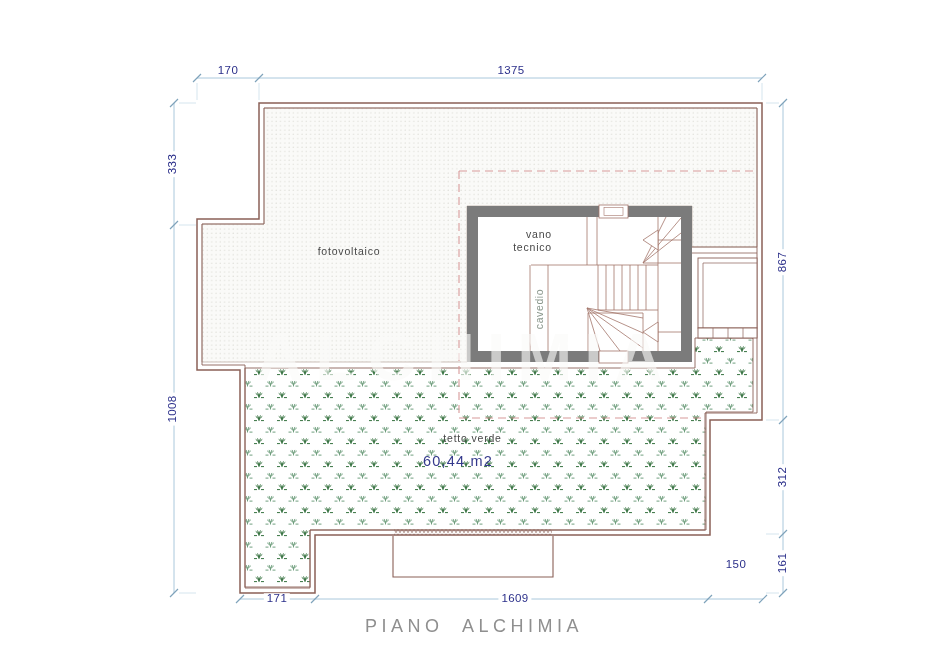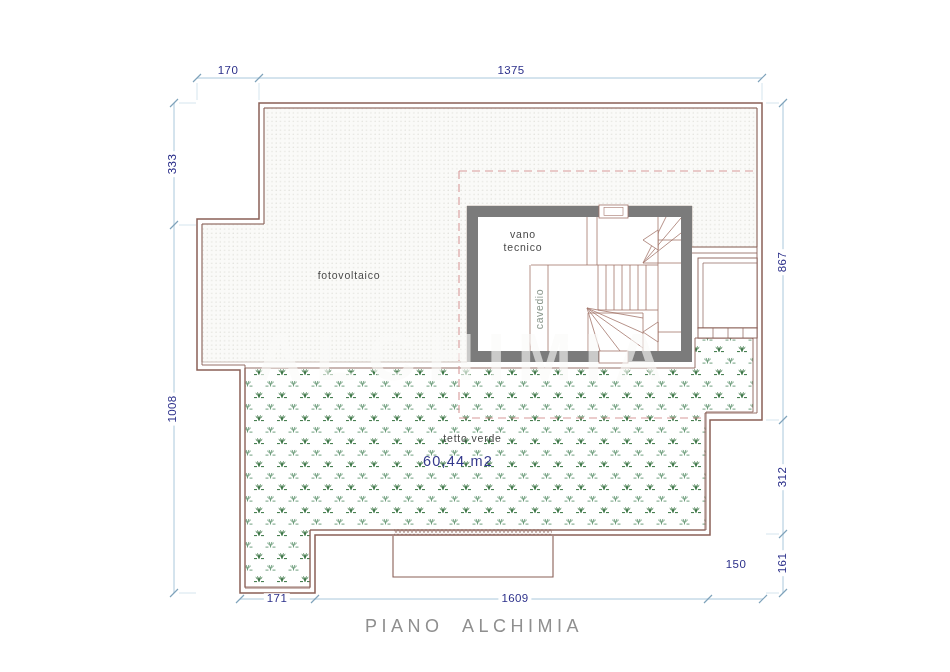--- a/index.html
+++ b/index.html
@@ -4,21 +4,21 @@
 <style>
   html,body{margin:0;padding:0;background:#ffffff;}
   .stage{position:relative;width:950px;height:672px;background:#ffffff;overflow:hidden;
          font-family:"Liberation Sans", sans-serif;}
   .stage svg{position:absolute;left:0;top:0;}
   .lbl{position:absolute;transform:translate(-50%,-50%);white-space:nowrap;z-index:6;}
   .rot{transform:translate(-50%,-50%) rotate(-90deg);}
   .dim{color:#2b2f8a;font-size:11.5px;letter-spacing:.4px;background:#ffffff;padding:0 3px;line-height:1;}
   .dim-top{background:transparent;}
   .anno{color:#474747;font-size:10.5px;letter-spacing:.8px;}
-  .anno-center{white-space:normal;text-align:center;width:58px;line-height:1.2;}
+  .anno-center{white-space:normal;text-align:right;width:58px;line-height:1.2;}
   .cavedio{color:#8a978c;font-size:10.5px;letter-spacing:.6px;}
   .area-val{color:#34398c;font-size:14.5px;letter-spacing:1.2px;}
   .title{color:#8f8f8f;font-size:18px;letter-spacing:4.5px;word-spacing:10px;}
   .watermark{color:rgba(250,250,248,0.62);font-size:66px;font-weight:700;letter-spacing:12px;z-index:5;}
 </style>
 </head>
 <body>
 
 <div class="stage">
 
@@ -114,21 +114,21 @@
 <div class="lbl dim rot" style="left:173px;top:409px;">1008</div>
 
 <div class="lbl dim rot" style="left:783px;top:262px;">867</div>
 <div class="lbl dim rot" style="left:783px;top:477px;">312</div>
 <div class="lbl dim rot" style="left:783px;top:563px;">161</div>
 
 <div class="lbl dim" style="left:277px;top:599px;">171</div>
 <div class="lbl dim" style="left:515px;top:599px;">1609</div>
 <div class="lbl dim" style="left:736px;top:565px;">150</div>
 
-<div class="lbl anno" style="left:349px;top:251px;margin-top:24px;">fotovoltaico</div>
+<div class="lbl anno" style="left:349px;top:251px;">fotovoltaico</div>
 <div class="lbl anno anno-center" style="left:523px;top:241px;">vano tecnico</div>
 <div class="lbl cavedio rot" style="left:539px;top:309px;">cavedio</div>
 <div class="lbl anno" style="left:458px;top:438px;padding-left:29px;">tetto verde</div>
 <div class="lbl area-val" style="left:458px;top:461px;">60,44 m2</div>
 
 <div class="lbl title" style="left:474px;top:626px;">PIANO ALCHIMIA</div>
 
 </div>
 
 </body></html>

